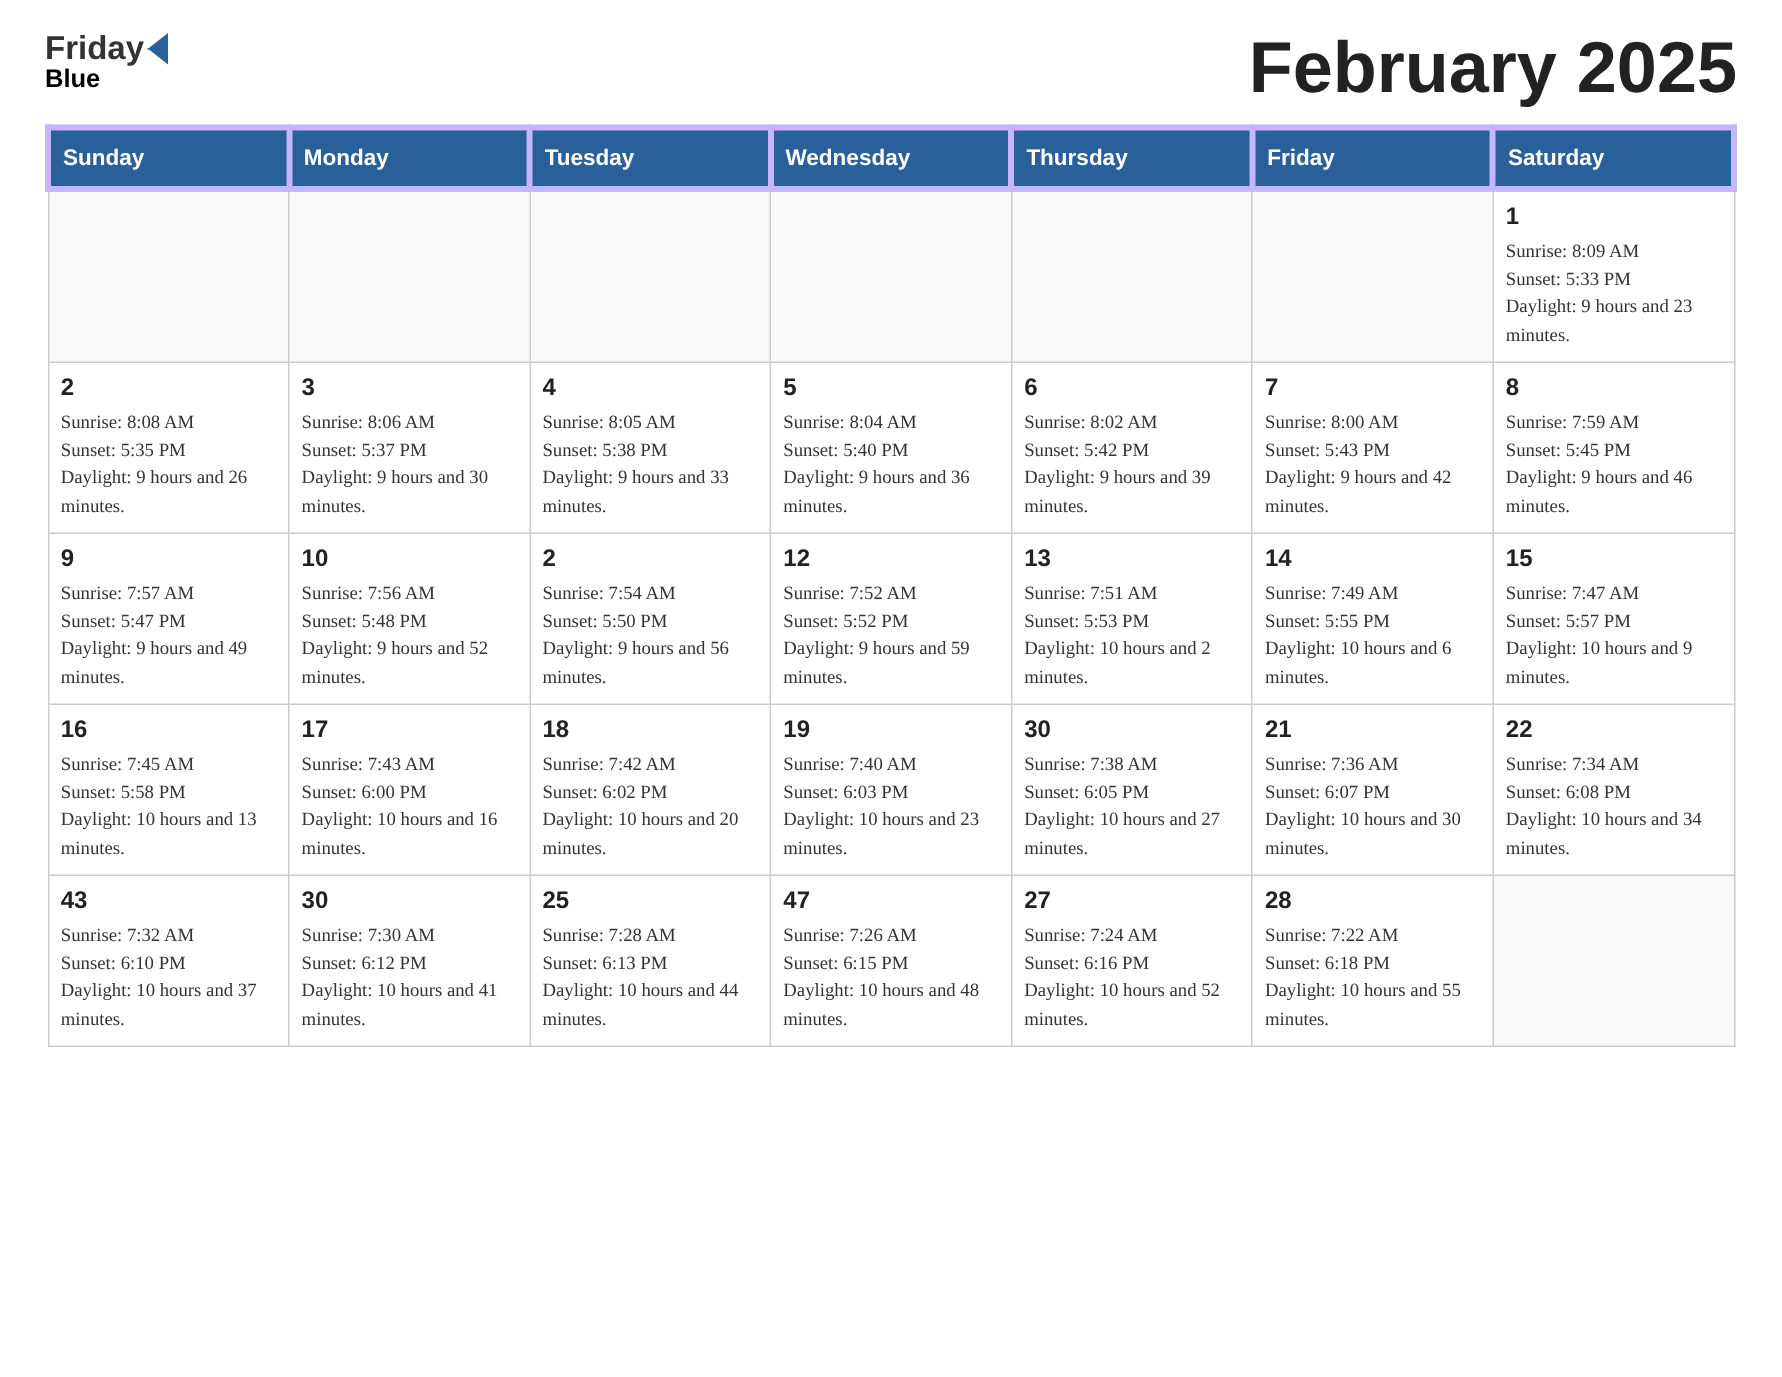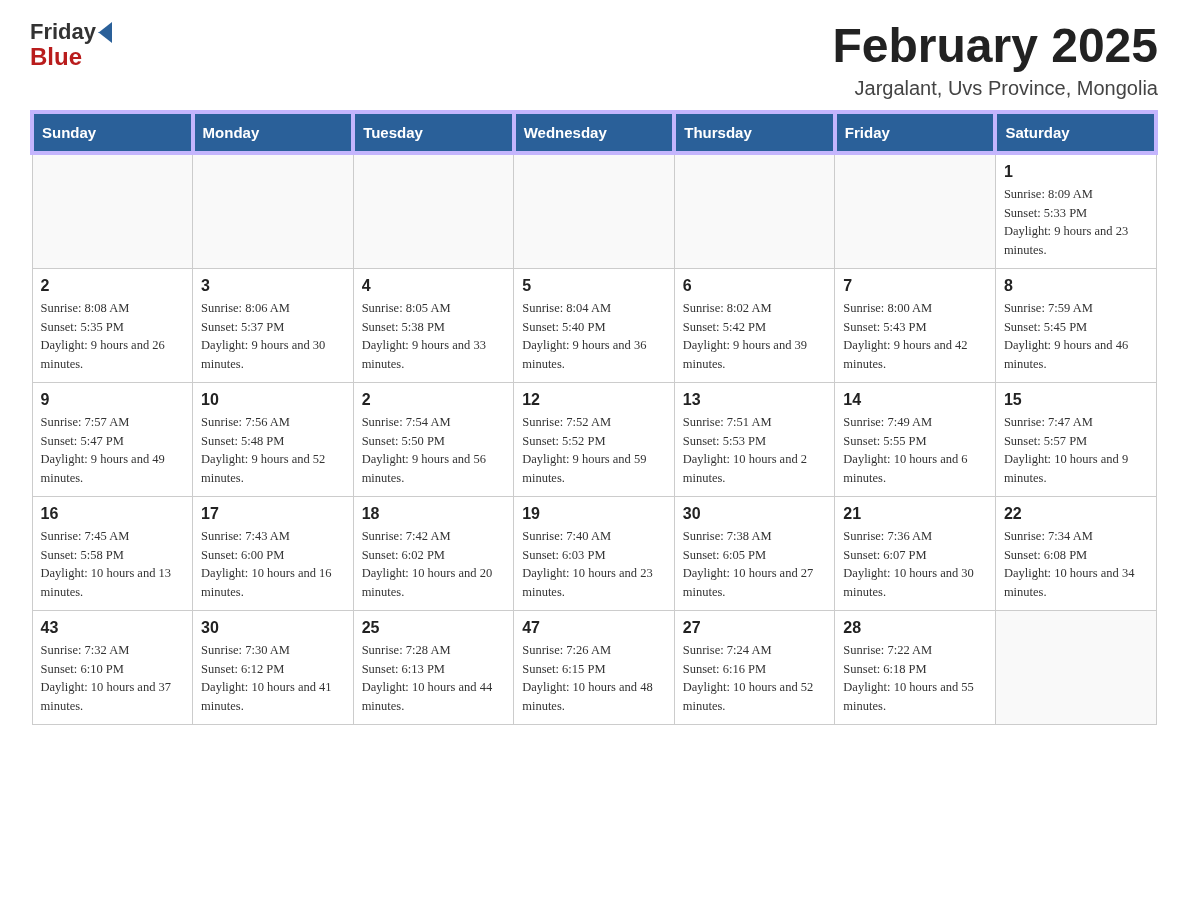--- a/index.html
+++ b/index.html
@@ -20,23 +20,23 @@
       display: flex;
       align-items: center;
       gap: 4px;
     }
     .logo-text-general {
       font-size: 22px;
       font-weight: bold;
       color: #333;
     }
     .logo-text-blue {
-      font-size: 24px;
-      font-weight: bold;
-      color: #b91c1c;
+      font-size: 17px;
+      font-weight: bold;
+      color: #000000;
     }
     .title-block {
       text-align: right;
     }
     .title-block h1 {
       font-size: 48px;
       font-weight: bold;
       color: #222;
       line-height: 1.1;
     }
@@ -97,21 +97,20 @@
         <div style="display:flex; flex-direction:column; align-items:flex-end; margin-left:2px;">
           <div style="width:0;height:0;border-left:14px solid transparent;border-right:0px solid transparent;border-bottom:11px solid #2a6099;margin-bottom:-1px;"></div>
           <div style="width:0;height:0;border-left:14px solid transparent;border-right:0px solid transparent;border-top:11px solid #2a6099;"></div>
         </div>
       </div>
       <span class="logo-text-blue">Blue</span>
     </div>
   </div>
   <div class="title-block">
     <h1>February 2025</h1>
-    <h2>Jargalant, Uvs Province, Mongolia</h2>
   </div>
 </div>
 
 <table class="calendar">
   <thead>
     <tr>
     <th>Sunday</th>
         <th>Monday</th>
         <th>Tuesday</th>
         <th>Wednesday</th>

